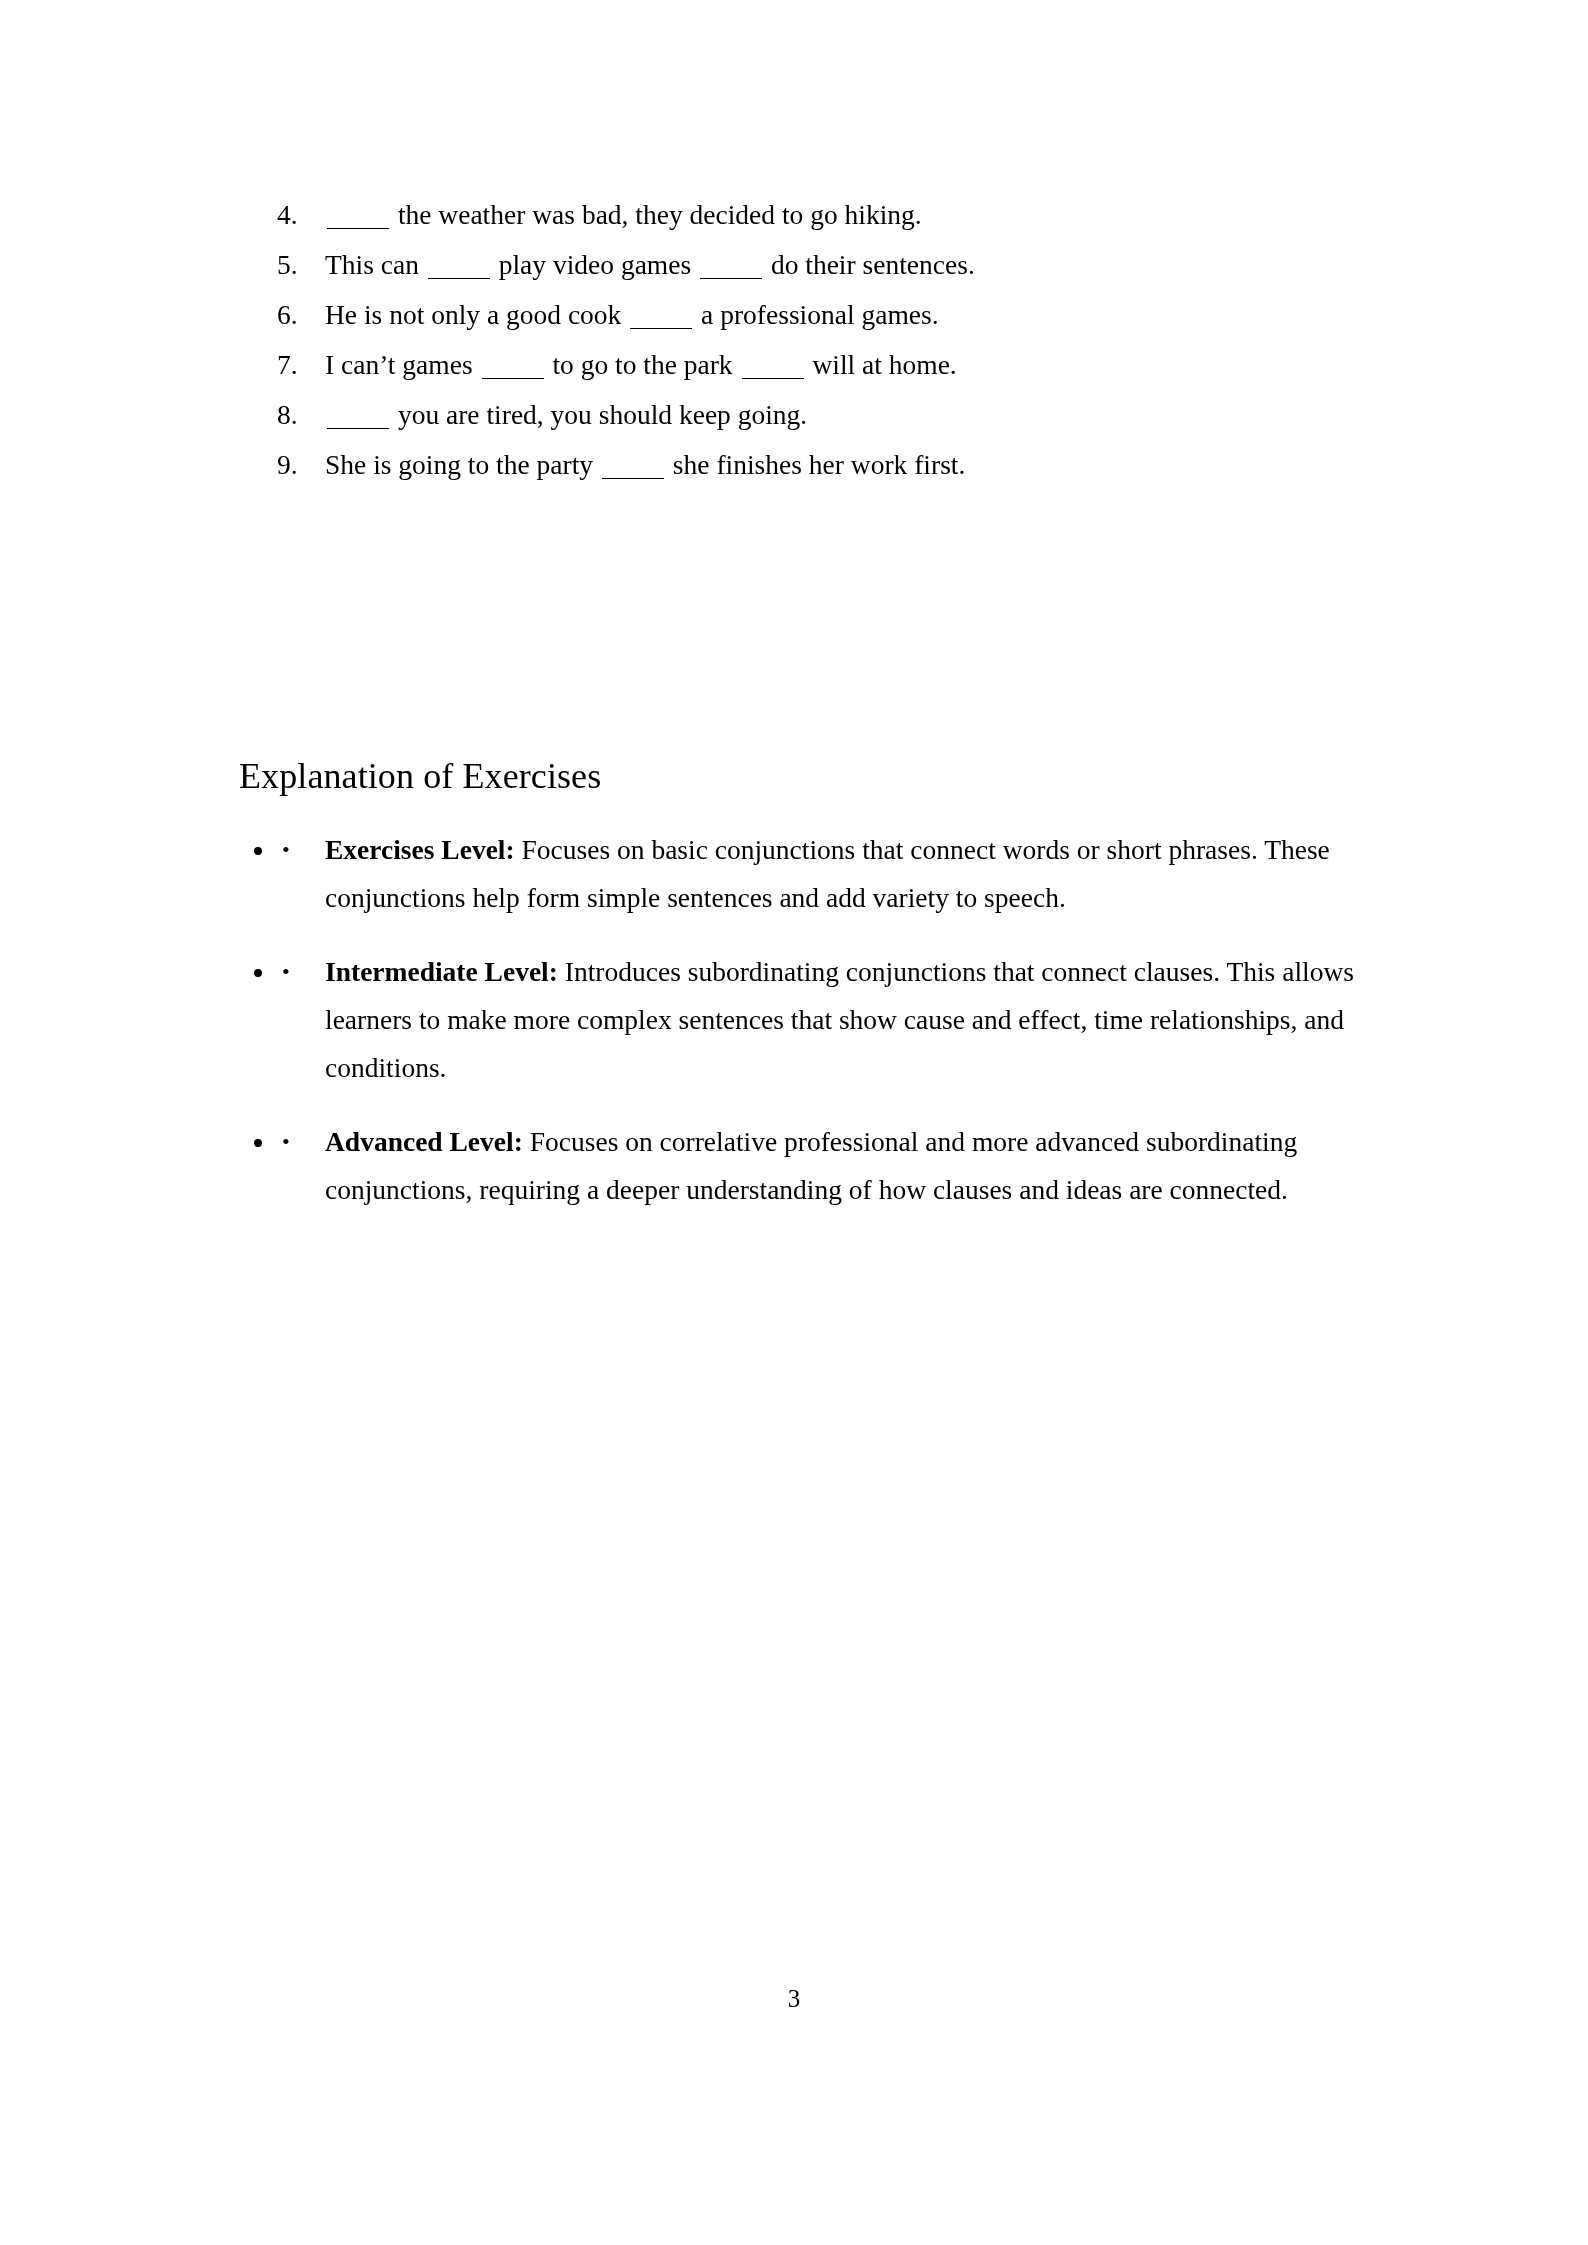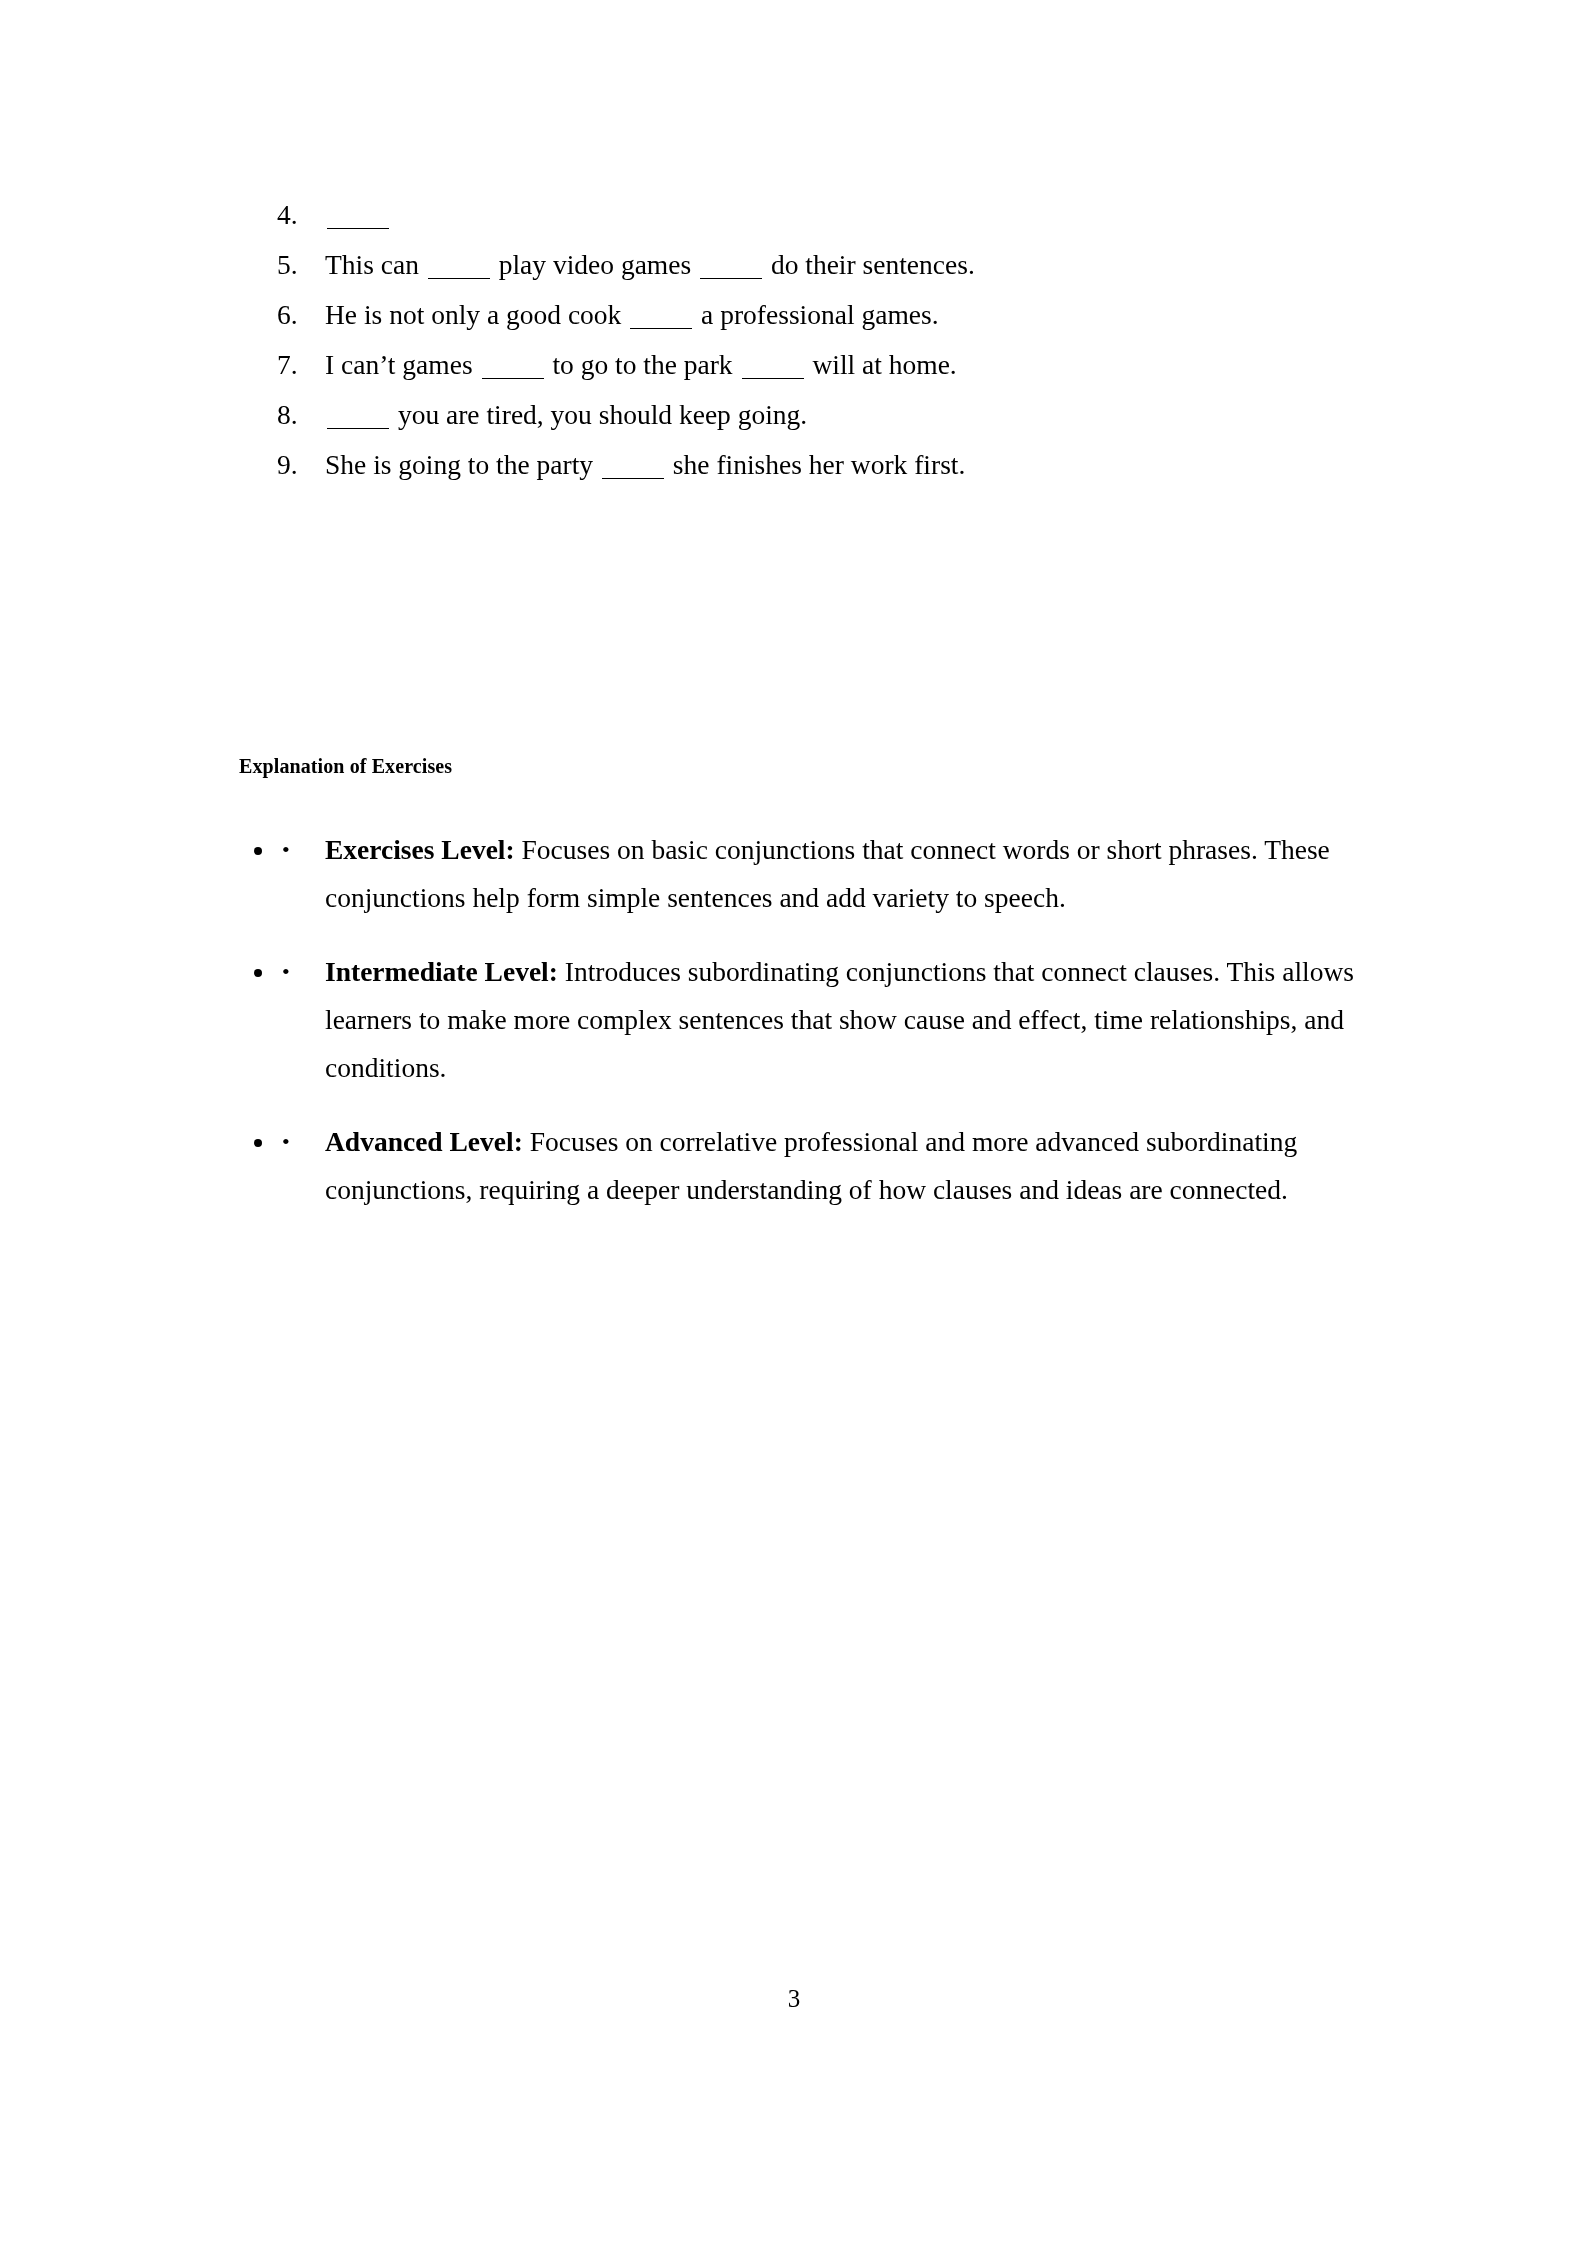--- a/index.html
+++ b/index.html
@@ -47,22 +47,22 @@
     height: 0.95em;
     vertical-align: -0.18em;
     margin: 0 2px;
   }
 
   
   .section-heading {
     position: absolute;
     left: 239px;
     top: 755px;
-    font-size: 20px;
-    font-weight: bold;
+    font-size: 36px;
+    font-weight: normal;
     letter-spacing: 0.1px;
   }
 
   
   .bullet-list {
     position: absolute;
     left: 237px;
     top: 810px;
     width: 1110px;
   }
@@ -96,21 +96,21 @@
   }
 </style>
 </head>
 <body>
 
 <div class="page">
 
   <ol class="exercise-list">
       <li class="exercise-item">
         <span class="exercise-num">4.</span>
-        <span class="exercise-text"><span class="blank"></span>  </span>
+        <span class="exercise-text"><span class="blank"></span> <span>the weather was bad, they decided to go hiking.</span> </span>
       </li>
       <li class="exercise-item">
         <span class="exercise-num">5.</span>
         <span class="exercise-text"><span>This can</span> <span class="blank"></span> <span>play video games</span> <span class="blank"></span> <span>do their sentences.</span> </span>
       </li>
       <li class="exercise-item">
         <span class="exercise-num">6.</span>
         <span class="exercise-text"><span>He is not only a good cook</span> <span class="blank"></span> <span>a professional games.</span> </span>
       </li>
       <li class="exercise-item">

